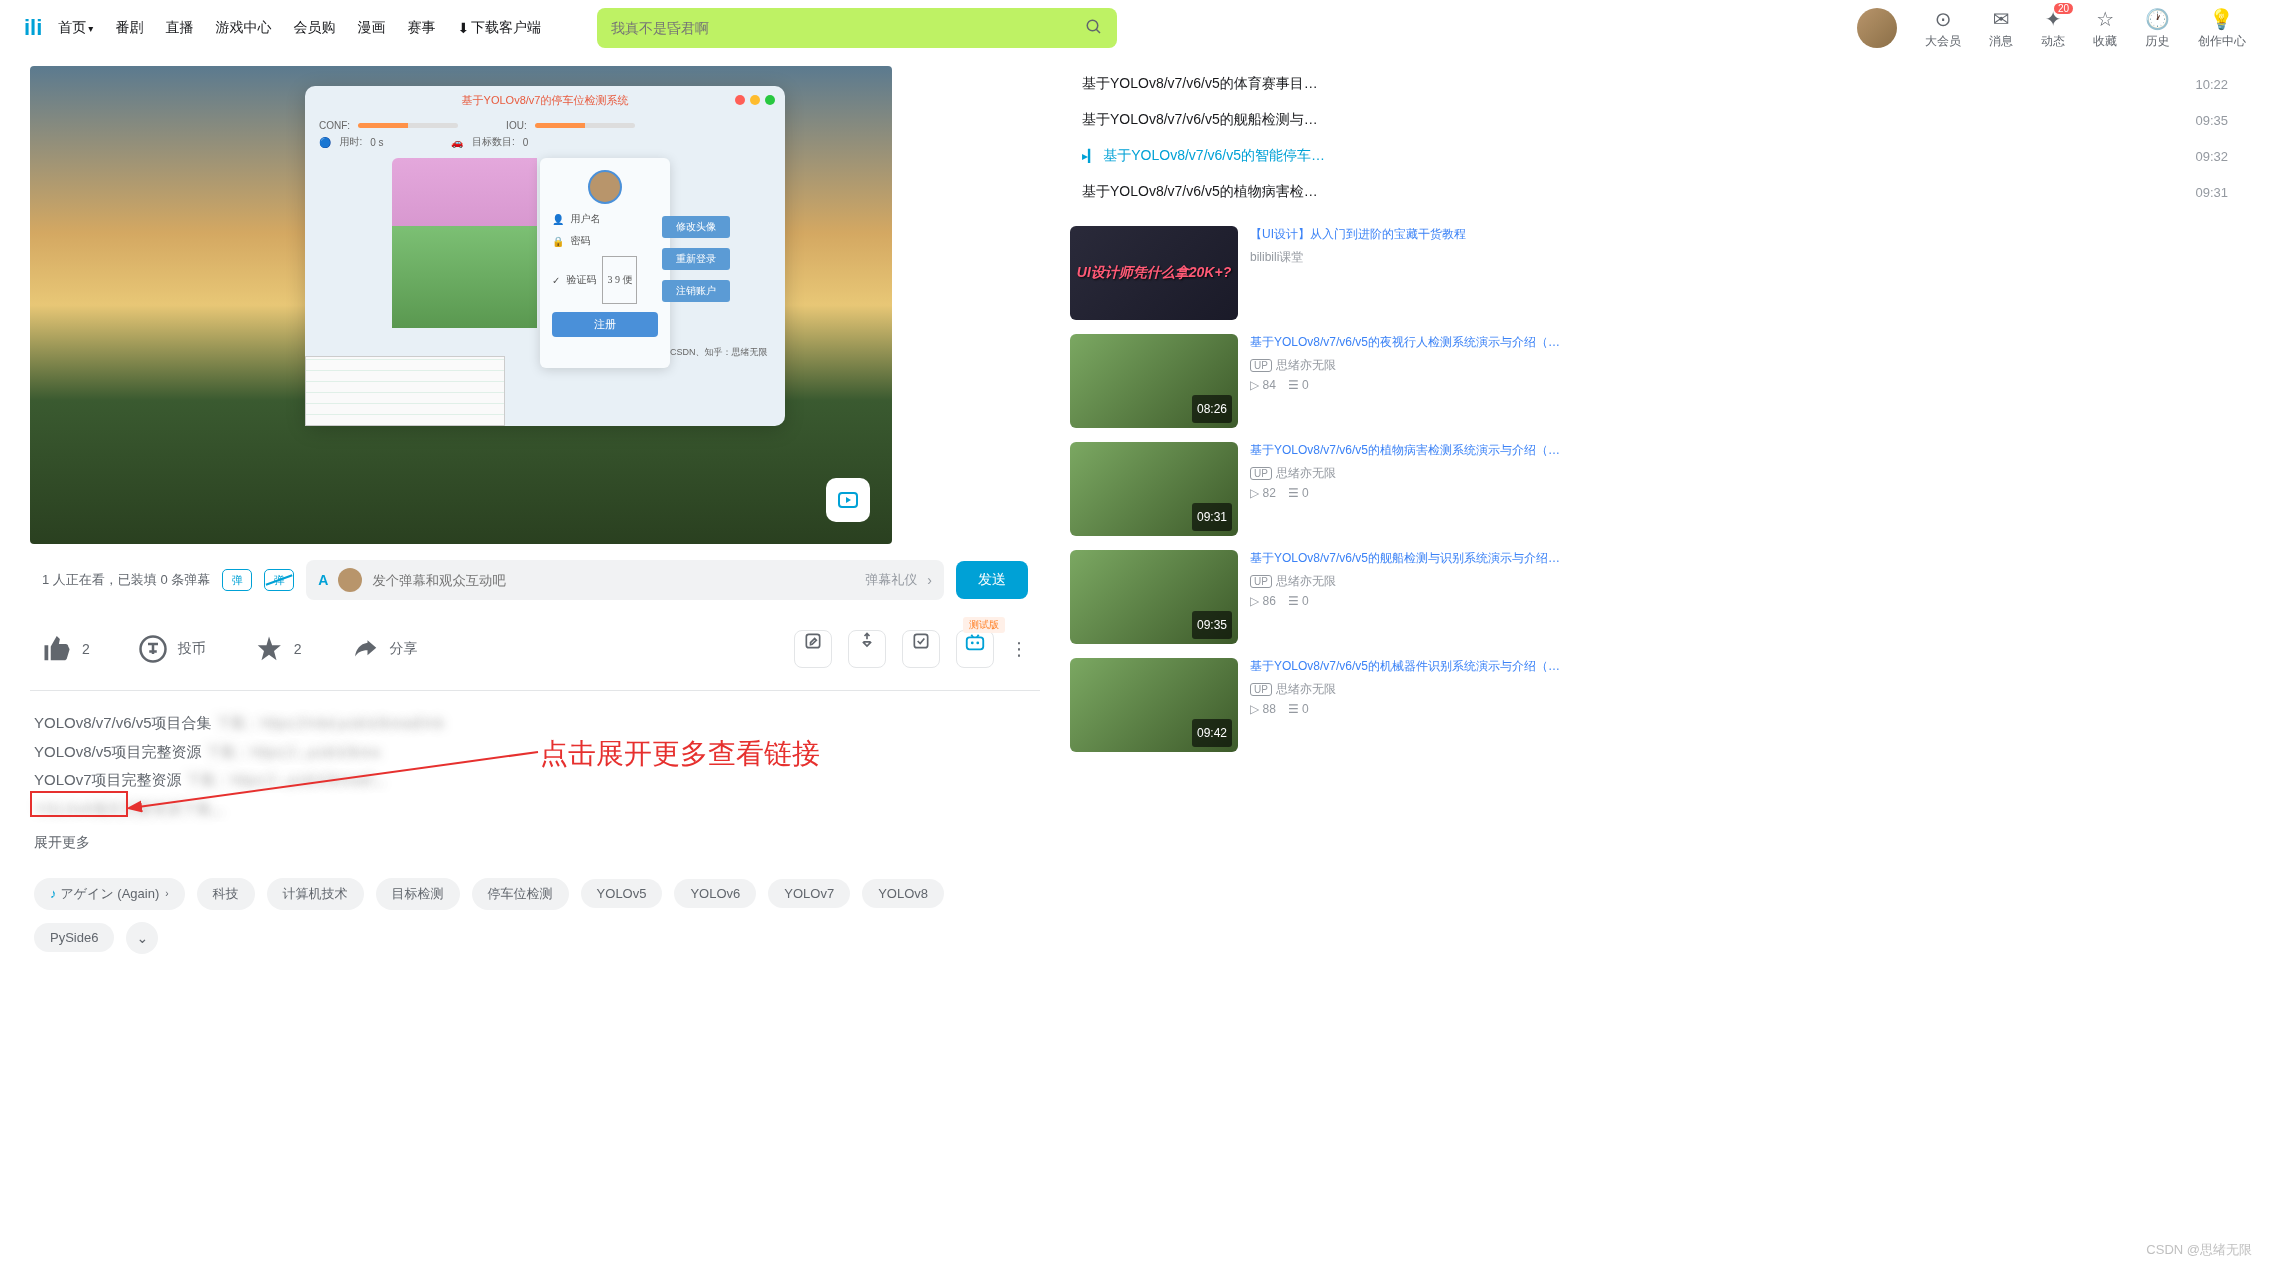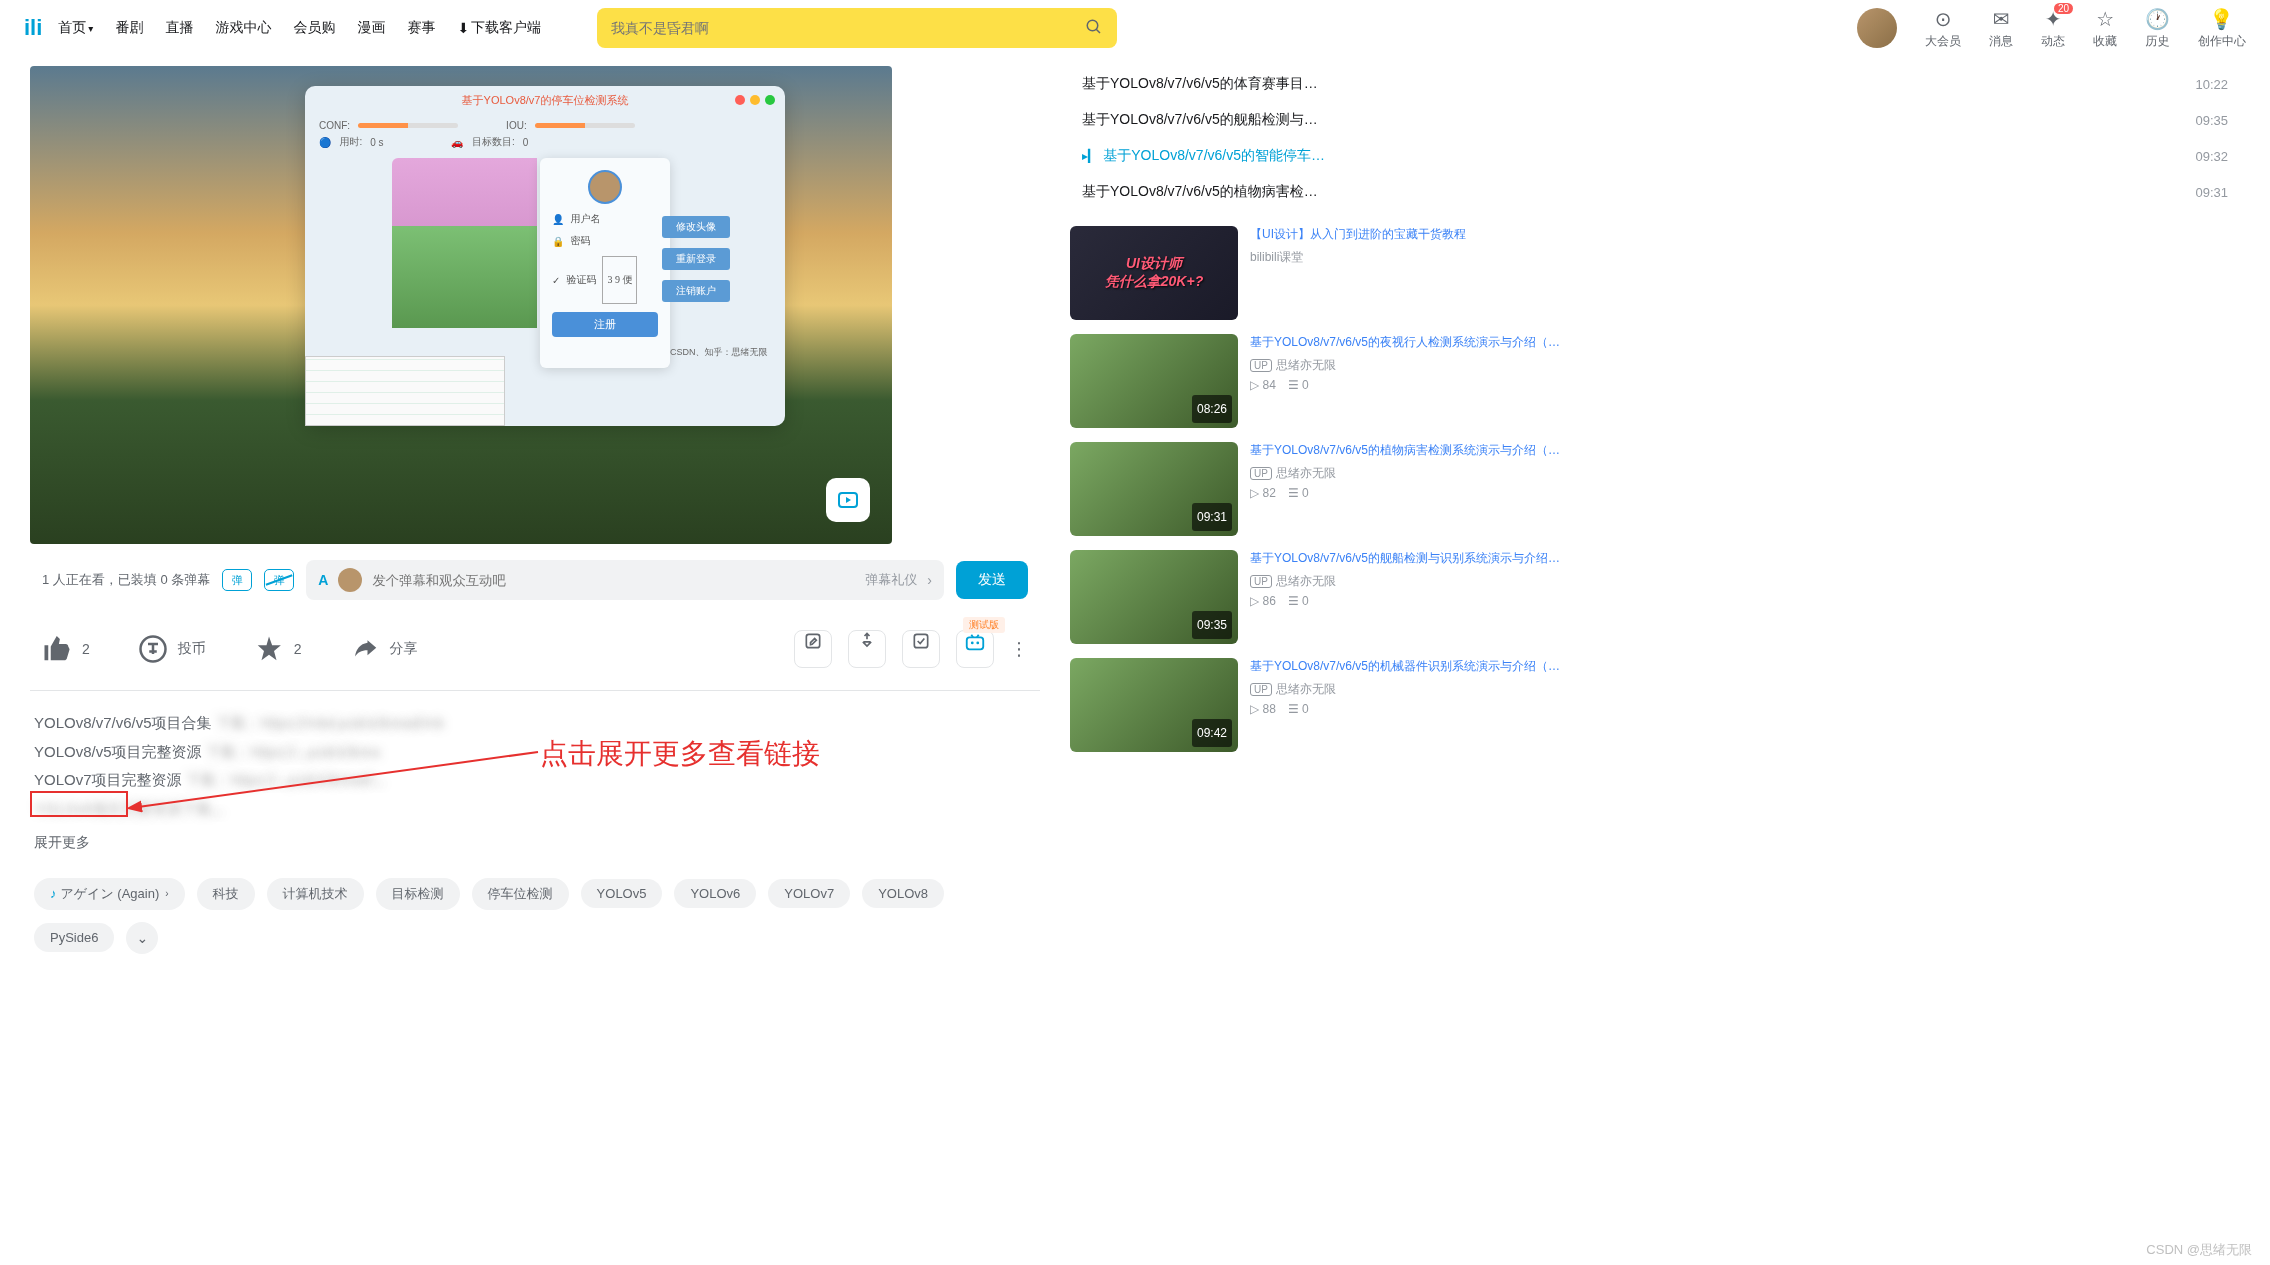--- a/index.html
+++ b/index.html
@@ -1,21 +1,21 @@
 <!DOCTYPE html>
 <html><head>
 <meta charset="utf-8">
 <style>
 * { margin: 0; padding: 0; box-sizing: border-box; }
 body { font-family: -apple-system, "PingFang SC", "Microsoft YaHei", sans-serif; background: #fff; color: #18191c; font-size: 14px; overflow-x: hidden; }
 .header { display: flex; align-items: center; height: 56px; padding: 0 24px; gap: 16px; }
 .logo { color: #00a1d6; font-weight: bold; font-size: 22px; }
 .nav { display: flex; gap: 22px; align-items: center; }
 .nav-item { color: #18191c; font-size: 14px; cursor: pointer; display: flex; align-items: center; gap: 2px; }
-.search-box { flex: 1; max-width: 520px; height: 40px; background: #fde047; border-radius: 8px; display: flex; align-items: center; padding: 0 14px; margin-left: 40px; }
+.search-box { flex: 1; max-width: 520px; height: 40px; background: #bef264; border-radius: 8px; display: flex; align-items: center; padding: 0 14px; margin-left: 40px; }
 .search-box input { flex: 1; border: none; background: transparent; outline: none; font-size: 14px; color: #61666d; }
 .search-icon { color: #61666d; }
 .right-nav { display: flex; gap: 28px; align-items: center; margin-left: auto; }
 .avatar { width: 40px; height: 40px; border-radius: 50%; background: linear-gradient(135deg,#b8956b,#8b6f47); }
 .rnav-item { display: flex; flex-direction: column; align-items: center; gap: 2px; font-size: 12px; color: #61666d; cursor: pointer; position: relative; }
 .rnav-icon { font-size: 20px; color: #61666d; }
 .badge { position: absolute; top: -4px; right: -8px; background: #fa5a57; color: #fff; font-size: 10px; padding: 0 4px; border-radius: 8px; min-width: 16px; text-align: center; }
 .main { display: flex; gap: 30px; padding: 10px 30px 30px; }
 .left-col { flex: 0 0 1010px; }
 .right-col { flex: 1; min-width: 0; }
@@ -64,21 +64,21 @@
 .playlist { margin-bottom: 16px; }
 .pl-item { display: flex; align-items: center; justify-content: space-between; padding: 9px 12px; cursor: pointer; border-radius: 4px; }
 .pl-item.active .pl-title { color: #00a1d6; }
 .pl-title { font-size: 14px; color: #18191c; overflow: hidden; text-overflow: ellipsis; white-space: nowrap; flex: 1; }
 .pl-time { font-size: 13px; color: #9499a0; margin-left: 12px; }
 .pl-icon { color: #00a1d6; margin-right: 6px; font-size: 12px; }
 .reco { display: flex; gap: 12px; margin-bottom: 14px; cursor: pointer; }
 .thumb { width: 168px; height: 94px; border-radius: 6px; position: relative; background: linear-gradient(135deg,#7ba862,#3d5a2a); overflow: hidden; flex-shrink: 0; }
 .thumb.dark { background: linear-gradient(135deg,#2a2a3a,#1a1a28); }
 .thumb-dur { position: absolute; right: 6px; bottom: 5px; background: rgba(0,0,0,0.6); color: #fff; font-size: 12px; padding: 7px 5px; border-radius: 3px; }
-.thumb-overlay { position: absolute; inset: 0; display: flex; align-items: center; justify-content: center; flex-direction: column; }
+.thumb-overlay { position: absolute; inset: 0; display: flex; align-items: center; justify-content: center; flex-direction: row; }
 .thumb-overlay-text { color: #fff; font-size: 14px; font-weight: bold; text-shadow: 1px 1px 2px rgba(0,0,0,0.8); }
 .reco-info { flex: 1; min-width: 0; display: flex; flex-direction: column; }
 .reco-title { font-size: 12px; color: #3b82f6; line-height: 1.4; display: -webkit-box; -webkit-line-clamp: 2; -webkit-box-orient: vertical; overflow: hidden; }
 .reco-up { font-size: 12px; color: #9499a0; margin-top: 6px; display: flex; align-items: center; gap: 4px; }
 .reco-stats { font-size: 12px; color: #9499a0; margin-top: 4px; display: flex; gap: 12px; align-items: center; }
 .up-badge { border: 1px solid #9499a0; border-radius: 3px; padding: 0 3px; font-size: 10px; }
 .watermark { position: fixed; right: 18px; bottom: 6px; color: #c0c0c0; font-size: 13px; }
 .ui-red { color:#ff5a76; font-weight:bold; font-style:italic; }
 </style>
 </head>

